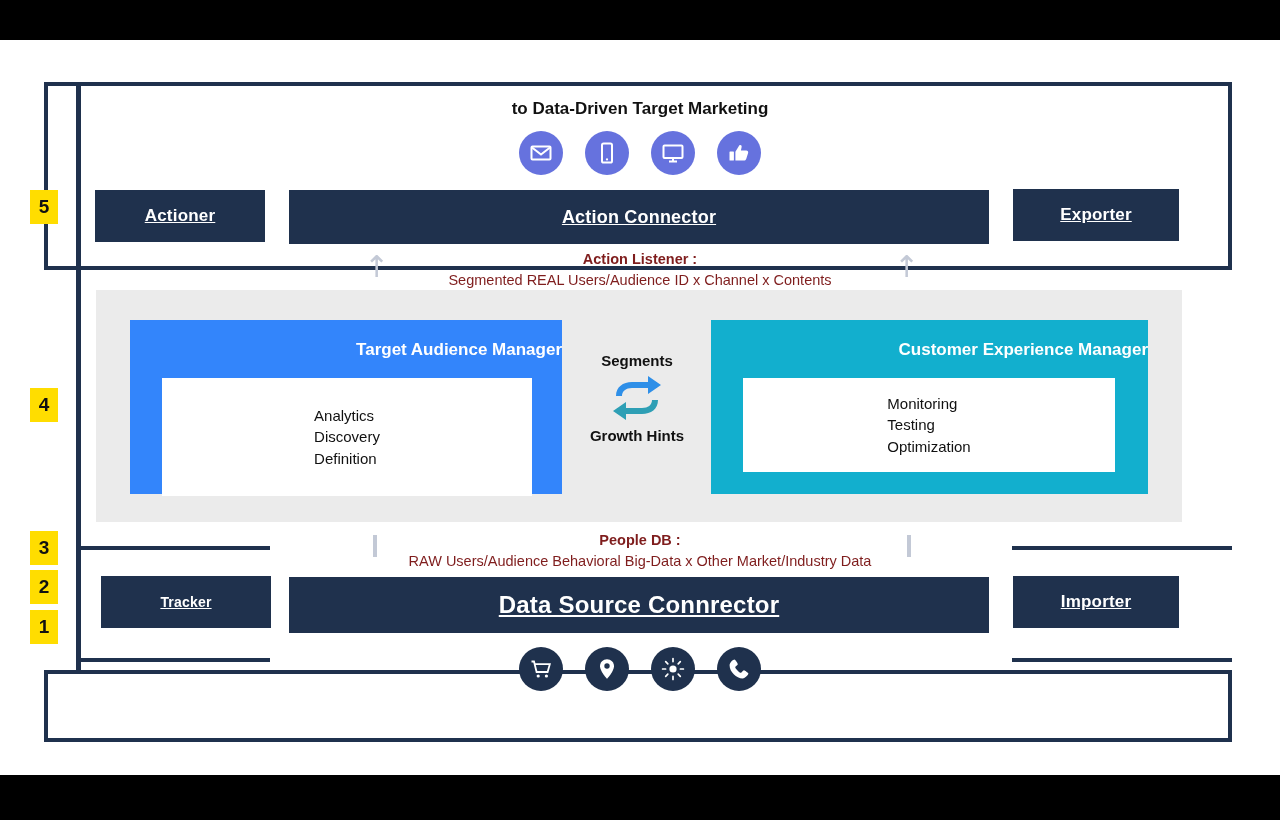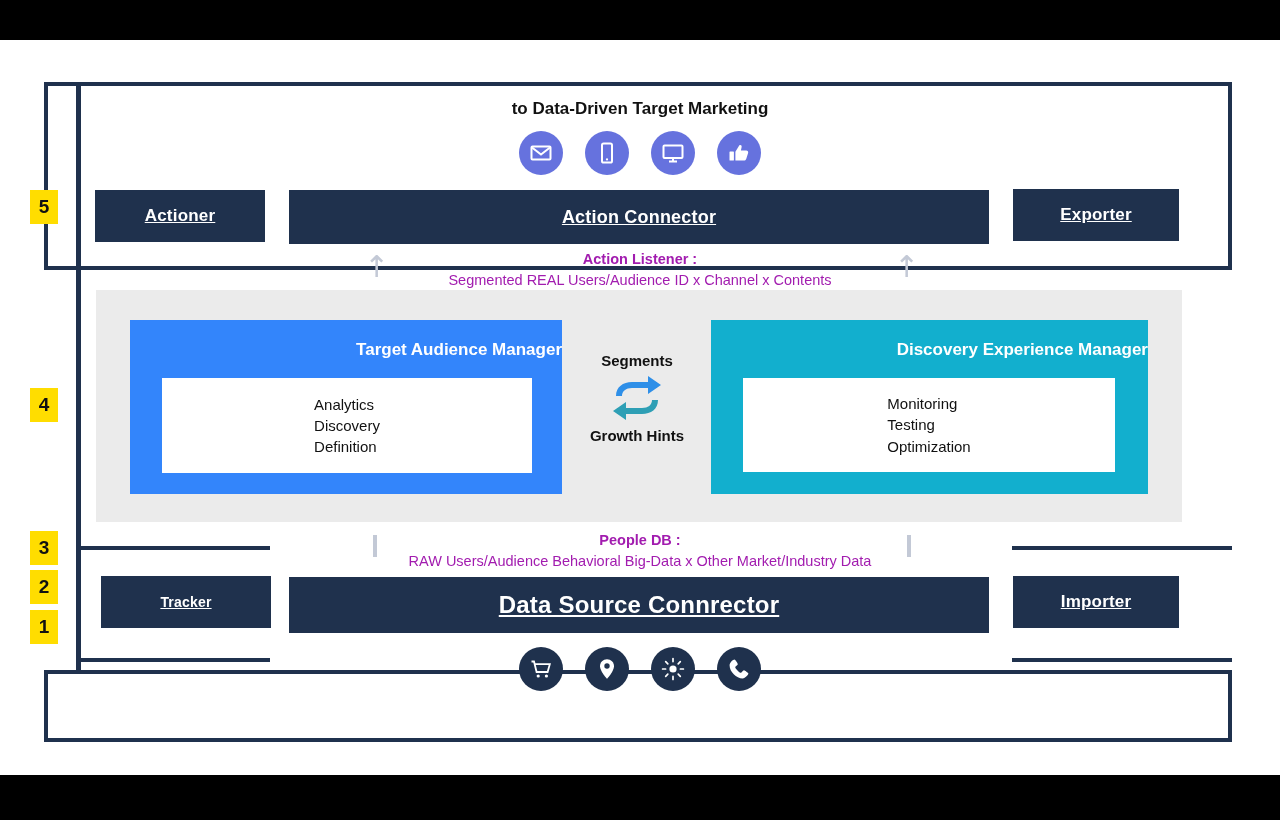--- a/index.html
+++ b/index.html
@@ -82,21 +82,21 @@
   .circ-icon {
     width: 44px; height: 44px; border-radius: 50%;
     display: flex; align-items: center; justify-content: center;
   }
   #top-icons .circ-icon    { background: #6672DE; }
   #bottom-icons .circ-icon { background: #1F314D; }
   .circ-icon svg { display: block; }
 
   
   .anno {
-    position: absolute; text-align: center; color: #a21caf;
+    position: absolute; text-align: center; color: #7f1d1d;
     font-size: 14.5px; line-height: 1.42;
   }
   .anno .t1 { font-weight: bold; }
   .anno .t2 { font-weight: normal; }
   #anno-action-listener { left: 340px; top: 249px; width: 600px; }
   #anno-people-db       { left: 320px; top: 530px; width: 640px; }
 
   
   .arrow-up {
     position: absolute; color: #C3C9D6; font-size: 30px; line-height: 1;
@@ -116,21 +116,21 @@
   #panel-tam { left: 130px; top: 320px; width: 432px; height: 174px; background: #3385FB; }
   #panel-cem { left: 711px; top: 320px; width: 437px; height: 174px; background: #12AFCE; }
 
   .mgr-title {
     position: absolute; left: 0; top: 20px; width: 100%;
     text-align: right; color: #ffffff; font-weight: bold; font-size: 17px;
   }
   .mgr-inner {
     position: absolute; background: #ffffff;
   }
-  #inner-tam { left: 32px; top: 58px; width: 370px; height: 95px; }
+  #inner-tam { left: 32px; top: 58px; width: 370px; height: 118px; }
   #inner-cem { left: 32px; top: 58px; width: 372px; height: 94px; }
   .mgr-list {
     position: absolute; left: 50%; top: 50%;
     transform: translate(-50%, -50%);
     text-align: left; color: #111111;
     font-size: 15px; line-height: 1.42; font-weight: normal;
     white-space: pre-line;
   }
 
   
@@ -221,21 +221,21 @@
   <div class="mgr-panel" id="panel-tam">
     <div class="mgr-title">Target Audience Manager</div>
     <div class="mgr-inner" id="inner-tam">
       <div class="mgr-list">Analytics
 Discovery
 Definition</div>
     </div>
   </div>
 
   <div class="mgr-panel" id="panel-cem">
-    <div class="mgr-title">Discovery Experience Manager</div>
+    <div class="mgr-title">Customer Experience Manager</div>
     <div class="mgr-inner" id="inner-cem">
       <div class="mgr-list">Monitoring
 Testing
 Optimization</div>
     </div>
   </div>
 
   <div id="segments-block">
     <div class="lbl">Segments</div>
     <svg id="sync-icon" width="62" height="48" viewBox="0 0 62 48">

